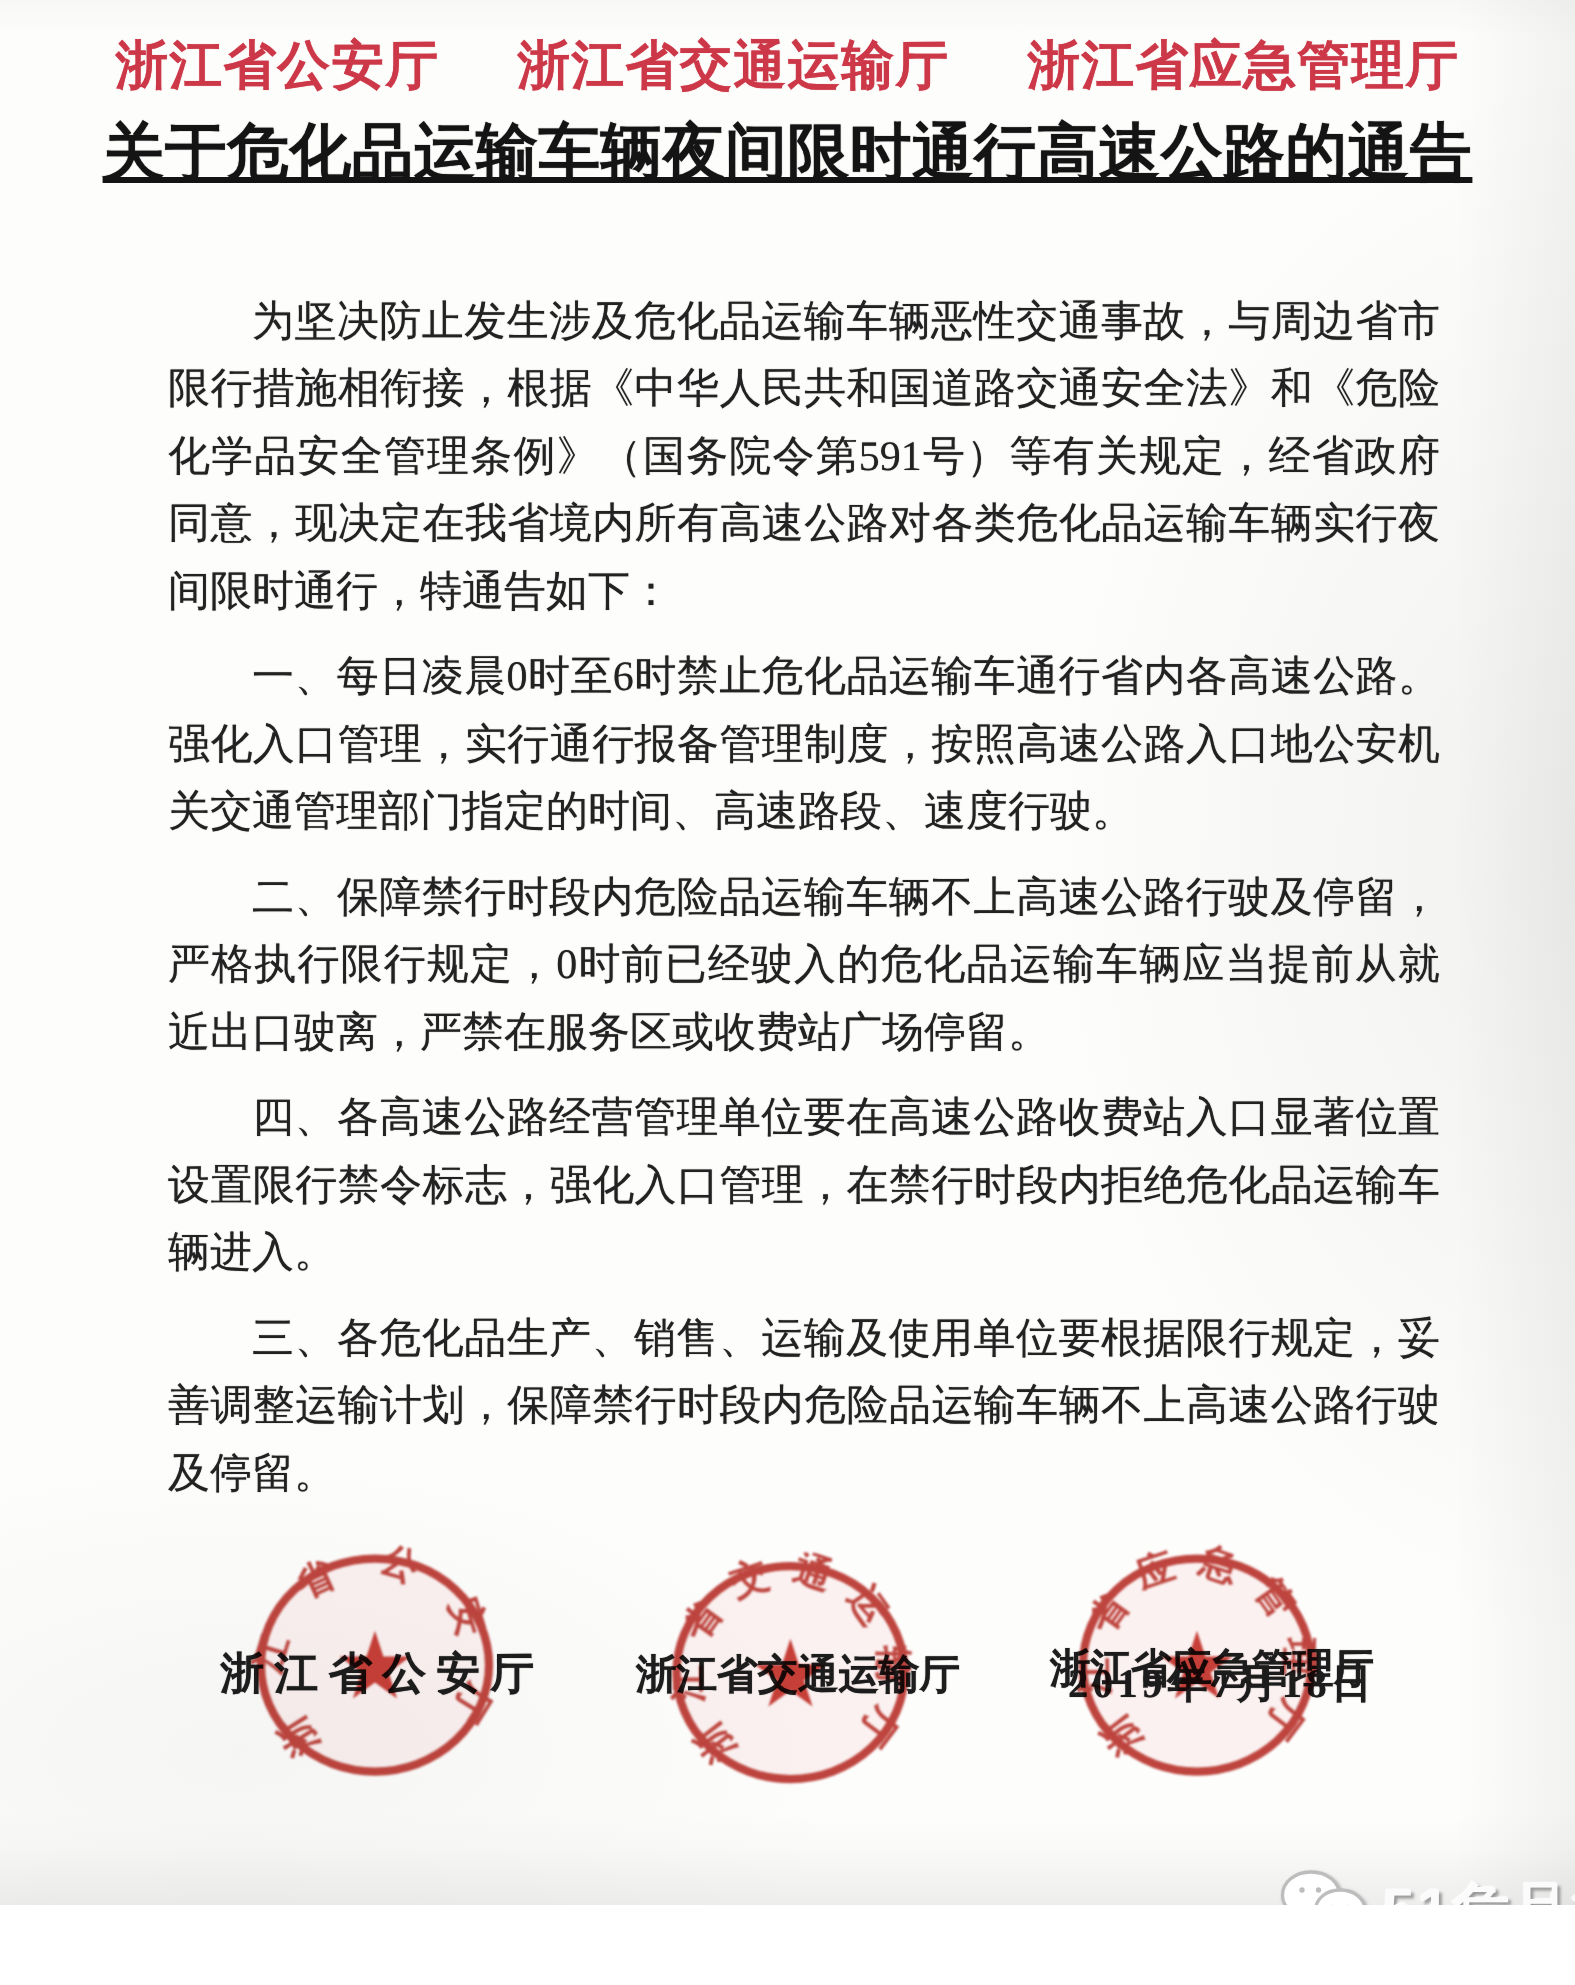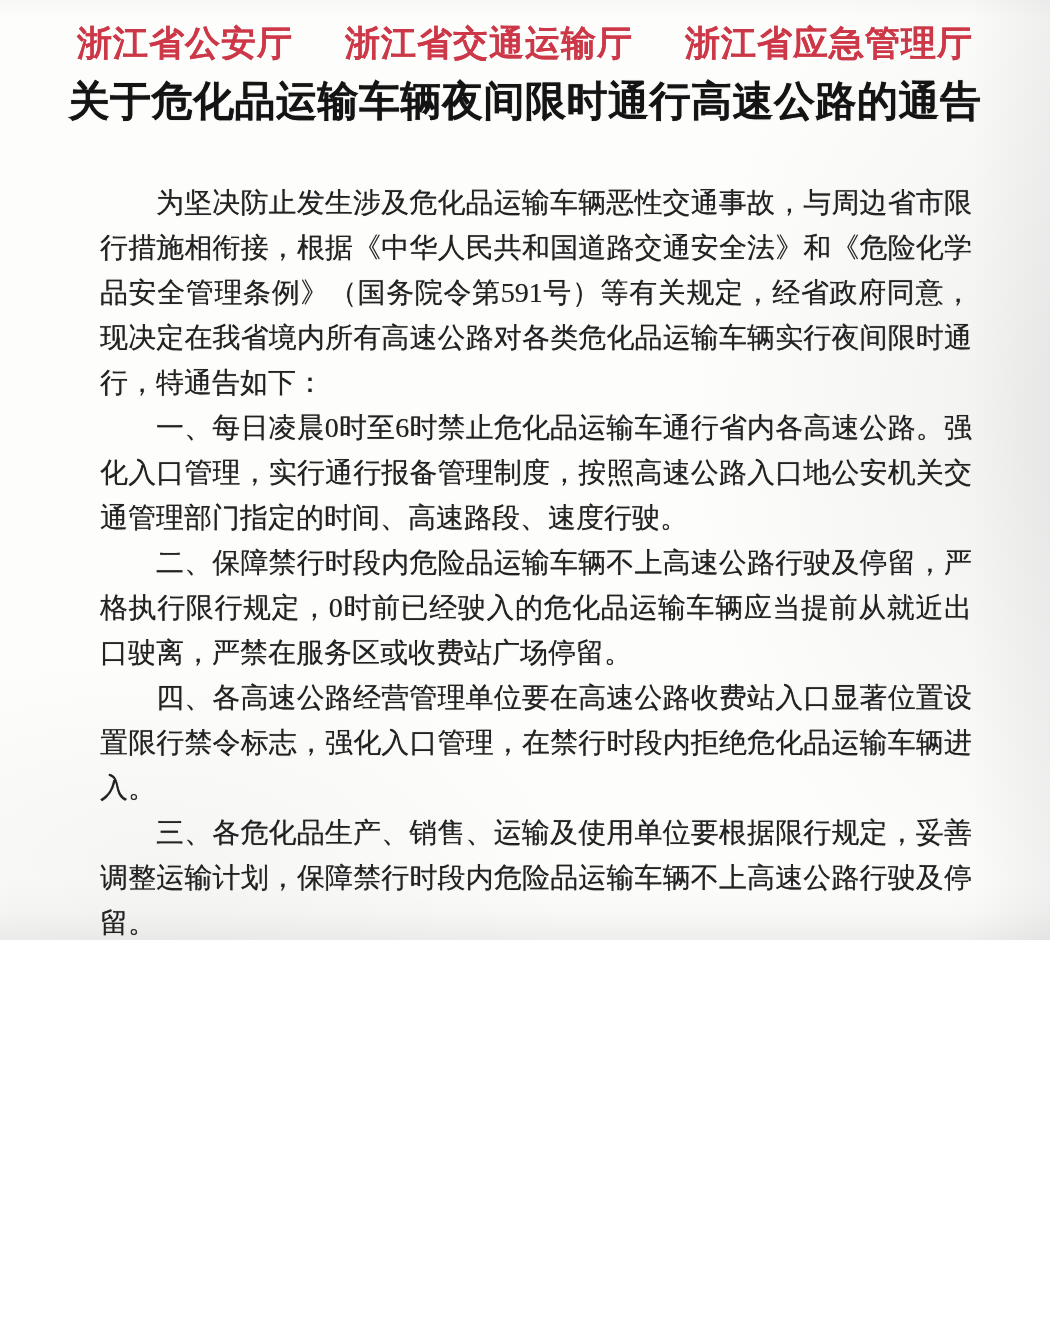--- a/index.html
+++ b/index.html
@@ -3,21 +3,21 @@
 <meta charset="utf-8">
 <style>
   html, body {
     margin: 0;
     padding: 0;
     background: #ffffff;
   }
   .page {
     position: relative;
     width: 1050px;
-    height: 940px;
+    height: 1270px;
     margin: 0 auto;
     overflow: hidden;
     background:
       radial-gradient(ellipse 600px 300px at 15% 92%, rgba(120,120,120,0.06), transparent 70%),
       radial-gradient(ellipse 500px 700px at 101% 45%, rgba(130,130,130,0.10), transparent 75%),
       linear-gradient(to bottom, rgba(150,150,150,0.05), transparent 2%, transparent 97%, rgba(150,150,150,0.07)),
       #fdfdfc;
     font-family: "Liberation Serif", "DejaVu Serif", serif;
     color: #1f1f1f;
   }
@@ -50,32 +50,33 @@
     position: absolute;
     top: 74px; left: 0; width: 100%;
     margin: 0;
     text-align: center;
     font-size: 41px;
     font-weight: bold;
     letter-spacing: 0.5px;
     color: #141414;
     white-space: nowrap;
     text-shadow: 0 0 0.7px rgba(20,20,20,0.8);
+    text-decoration: underline;
   }
 
   .doc-body {
     position: absolute;
     top: 180px; left: 100px; width: 872px;
     font-size: 28px;
     line-height: 45px;
     text-align: justify;
     color: #222;
     text-shadow: 0 0 0.7px rgba(40,40,40,0.65);
   }
-  .doc-body p { margin: 0; text-indent: 2em; }
+  .doc-body p { margin: 12px; text-indent: 2em; }
 
   .sig-name {
     position: absolute;
     font-size: 27px;
     font-weight: bold;
     color: #1d1d1d;
     white-space: nowrap;
     text-shadow: 0 0 0.7px rgba(30,30,30,0.7);
     z-index: 1;
   }

